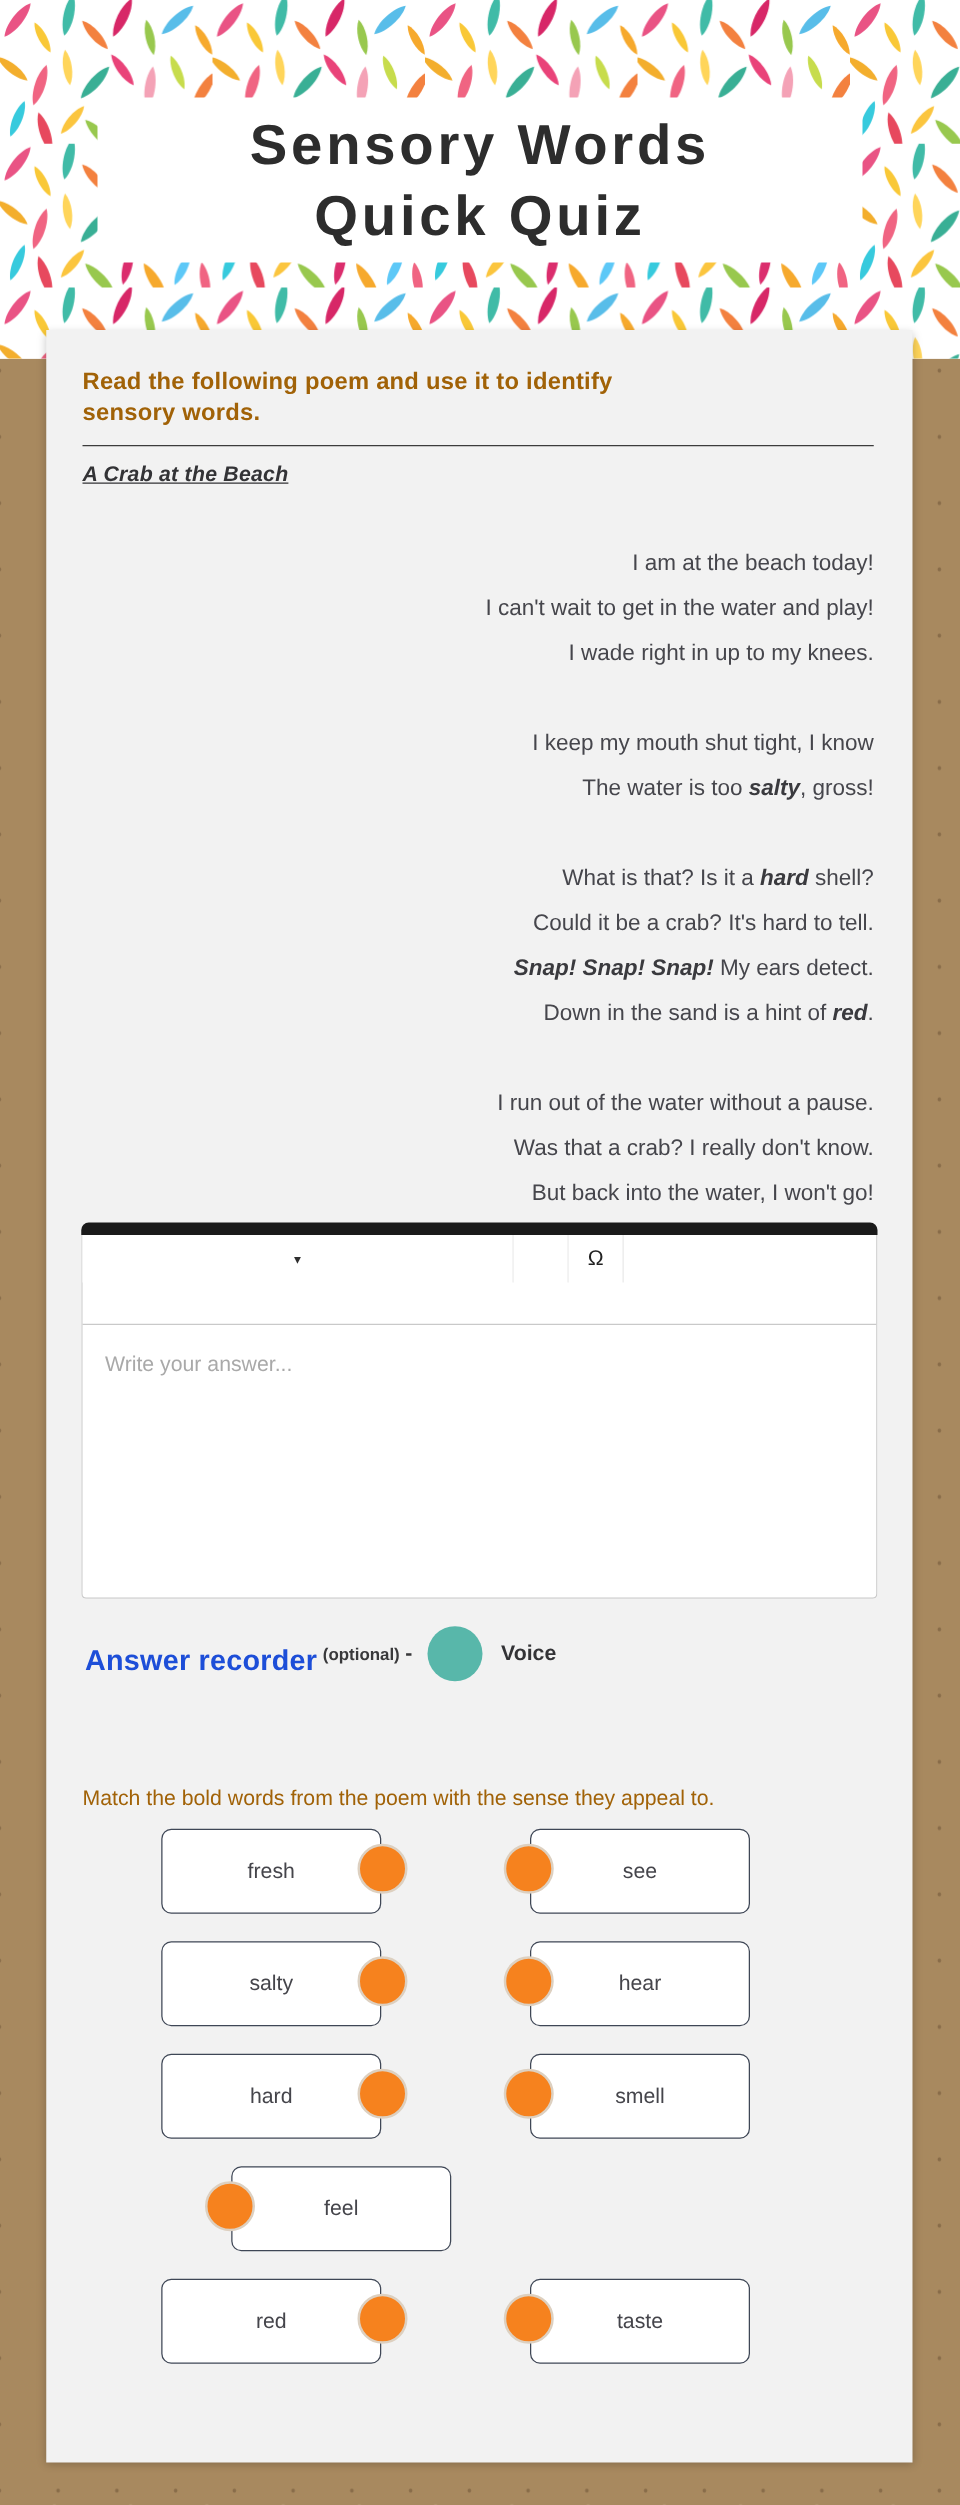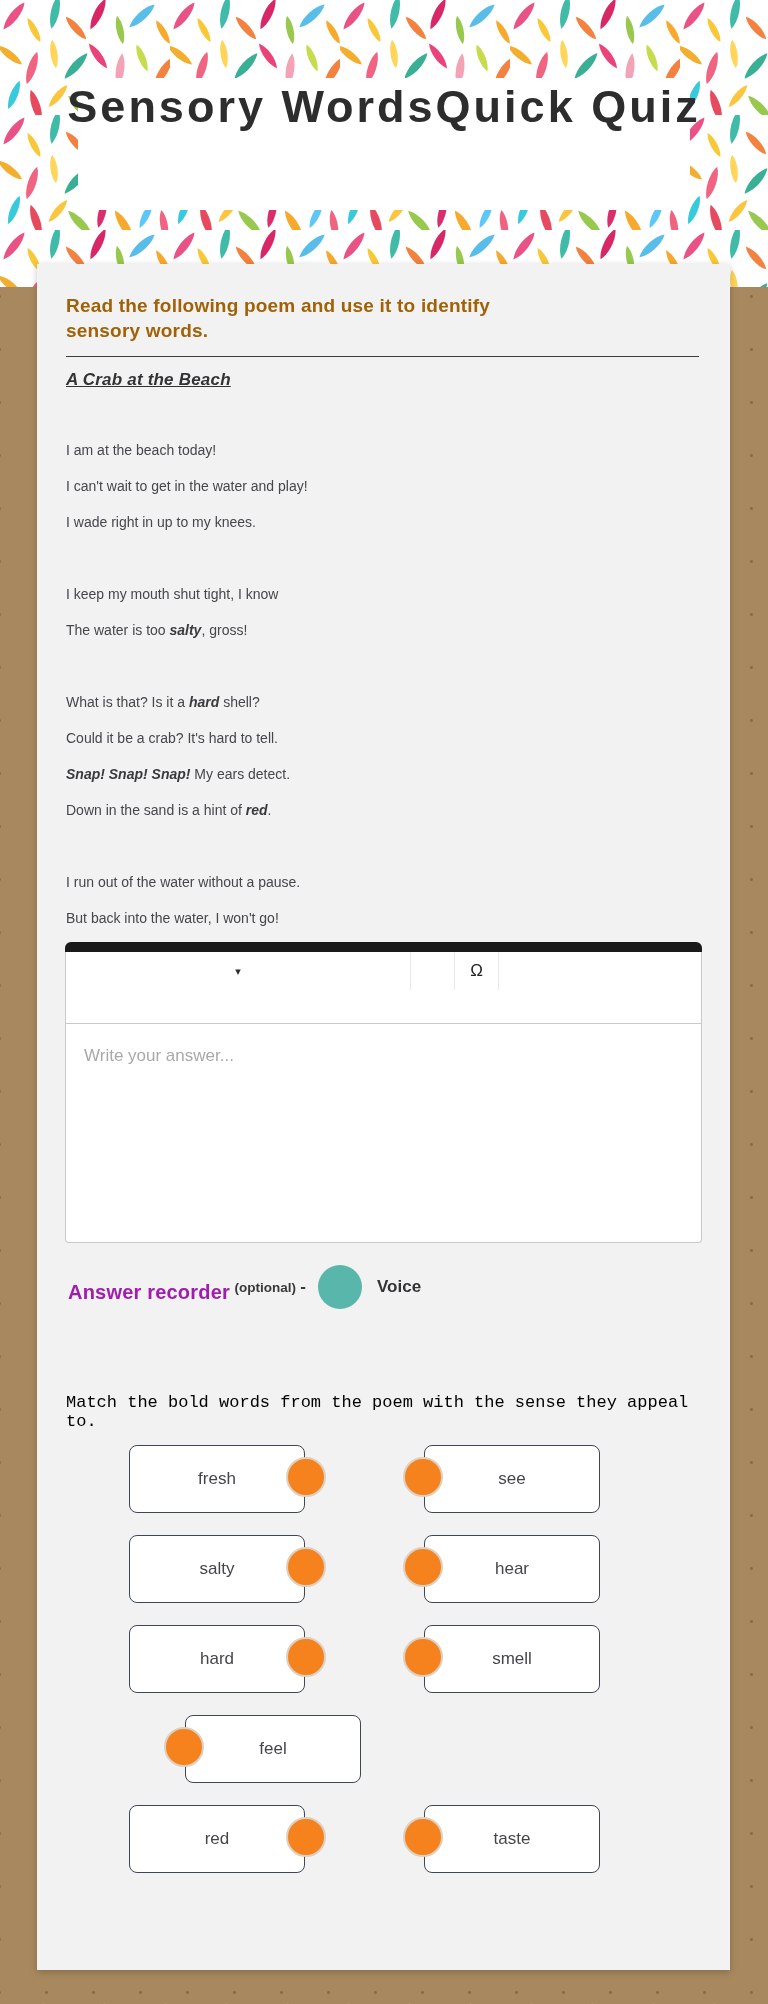--- a/index.html
+++ b/index.html
@@ -24,22 +24,22 @@
     width: 768px; height: 287px;
     overflow: hidden;
     background: #ffffff;
   }
   .header svg.leafbg { position: absolute; inset: 0; display: block; }
   .title-box {
     position: absolute;
     left: 78px; top: 78px;
     width: 612px; height: 132px;
     background: #ffffff;
-    display: flex; flex-direction: row;
-    justify-content: center;
+    display: flex; flex-direction: column;
+    align-items: center; justify-content: center;
   }
   .title-line {
     font-size: 45px; line-height: 57px;
     font-weight: bold; letter-spacing: 3px;
     color: #2d2d2d; white-space: nowrap;
   }
 
   
   .card {
     position: relative; z-index: 2;
@@ -61,21 +61,21 @@
   }
   .poem-title {
     margin-top: 13px;
     font-size: 17px; font-weight: bold; font-style: italic;
     text-decoration: underline;
     color: #333336; letter-spacing: .2px;
   }
   .poem { margin-top: 42px; }
   .stanza { margin-bottom: 36px; }
   .stanza:last-child { margin-bottom: 0; }
-  .poem-line { font-size: 14px; line-height: 36px; color: #46464c; }
+  .poem-line { font-size: 18px; line-height: 36px; color: #46464c; text-align: right; }
   .poem-line .em { font-weight: bold; font-style: italic; color: #3a3a3e; }
 
   
   .editor { width: 637px; margin: 6px 0 0 -1px; }
   .editor-topbar {
     height: 10px; background: #1a1a1a;
     border-radius: 6px 6px 0 0;
   }
   .editor-body {
     background: #ffffff;
@@ -107,32 +107,32 @@
     font-size: 17px; color: #46464c;
   }
   .answer-input::placeholder { color: #a9a9a9; opacity: 1; }
 
   
   .recorder {
     margin-top: 22px; margin-left: 2px;
     display: flex; align-items: center;
     height: 44px;
   }
-  .recorder-label { font-size: 20px; font-weight: bold; color: #a21caf; letter-spacing: .2px; margin-top: 10px; }
+  .recorder-label { font-size: 23px; font-weight: bold; color: #1d4ed8; letter-spacing: .2px; margin-top: 10px; }
   .recorder-optional { font-size: 13.5px; font-weight: bold; color: #39393b; }
   .recorder-dash { font-size: 17px; font-weight: bold; color: #39393b; }
   .voice-button {
     width: 44px; height: 44px; border-radius: 50%;
     background: #58b7aa; border: none; cursor: pointer;
     margin-left: 12px; flex: 0 0 auto;
   }
   .voice-label { margin-left: 15px; font-size: 17px; font-weight: bold; color: #333336; }
 
   
-  .match-prompt { margin-top: 84px; font-size: 17px; color: #000000; font-family: Liberation Mono, monospace; }
+  .match-prompt { margin-top: 84px; font-size: 17px; color: #a16207; }
   .match-rows { margin-top: 14px; }
   .match-row { display: flex; margin-bottom: 22px; }
   .match-row:last-child { margin-bottom: 0; }
   .match-box {
     position: relative;
     width: 176px; height: 68px;
     background: #ffffff;
     border: 1px solid #3f4756;
     border-radius: 8px;
     display: flex; align-items: center; justify-content: center;
@@ -219,20 +219,21 @@
         <div class="poem-line"><span>The water is too </span><span class="em">salty</span><span>, gross!</span></div>
       </div>
       <div class="stanza">
         <div class="poem-line"><span>What is that? Is it a </span><span class="em">hard</span><span> shell?</span></div>
         <div class="poem-line"><span>Could it be a crab? It's hard to tell.</span></div>
         <div class="poem-line"><span class="em">Snap! Snap! Snap!</span><span> My ears detect.</span></div>
         <div class="poem-line"><span>Down in the sand is a hint of </span><span class="em">red</span><span>.</span></div>
       </div>
       <div class="stanza">
         <div class="poem-line"><span>I run out of the water without a pause.</span></div>
+        <div class="poem-line"><span>Was that a crab? I really don't know.</span></div>
         <div class="poem-line"><span>But back into the water, I won't go!</span></div>
       </div>
     </div>
 
   <div class="editor">
     <div class="editor-topbar"></div>
     <div class="editor-body">
       <div class="toolbar">
         <div class="tb-seg tb-dropdown">
           <span class="caret">▾</span>

